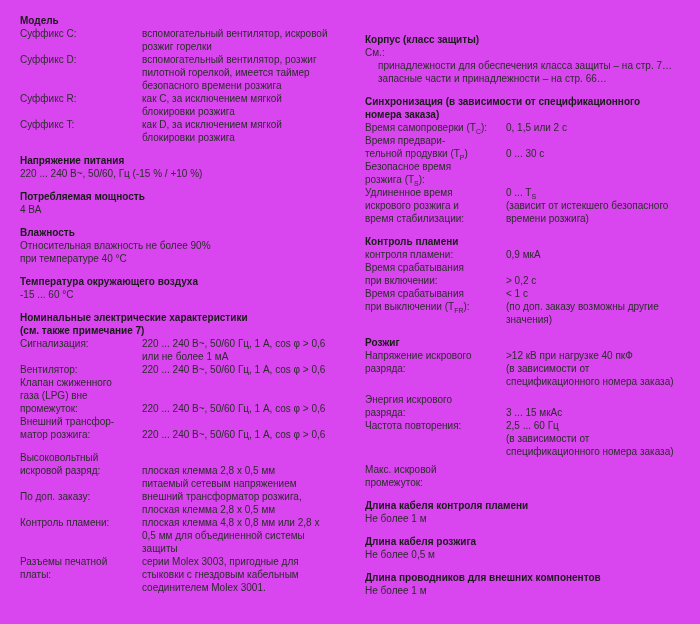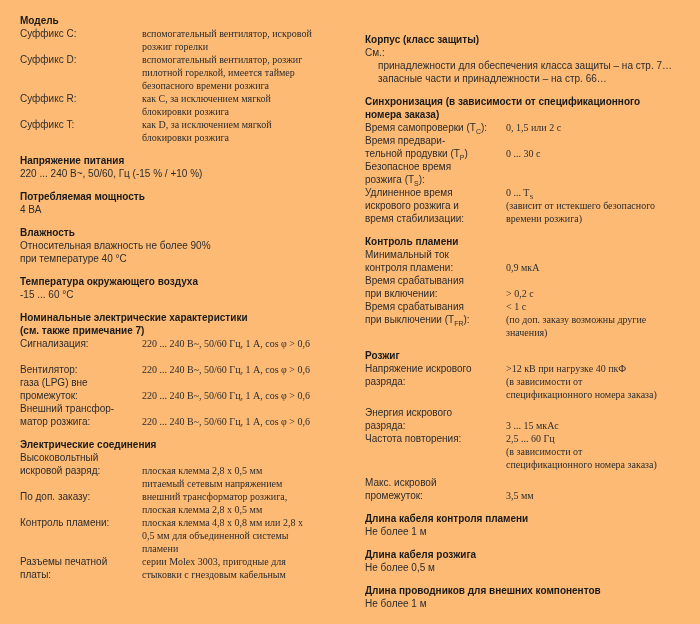--- a/index.html
+++ b/index.html
@@ -1,30 +1,30 @@
 <!DOCTYPE html>
 <html><head>
 <meta charset="utf-8">
 <style>
   html,body{margin:0;padding:0;background:#ffffff;}
   .page{
-    position:relative;width:700px;height:624px;background:#fdba74;
+    position:relative;width:700px;height:624px;background:#d946ef;
     font-family:"Liberation Sans", sans-serif;
     font-size:10px;line-height:13px;color:#2d2d2d;overflow:hidden;
   }
   .col{position:absolute;}
   .col-left{left:20px;top:14px;width:340px;}
   .col-right{left:365px;top:33px;width:330px;}
   .line{white-space:nowrap;min-height:13px;}
   .line.h{font-weight:bold;color:#1a1a1a;}
   .line.lv{display:flex;}
   .line.pi{padding-left:13px;}
   .col-left  .cl{flex:0 0 122px;}
   .col-right .cl{flex:0 0 141px;}
-  .cv{flex:1 1 auto;white-space:nowrap;font-family:Liberation Serif, serif;}
+  .cv{flex:1 1 auto;white-space:nowrap;}
   .gap{height:10px;}
   .gapsm{height:5px;}
   sub{font-size:7px;line-height:0;vertical-align:sub;}
 </style>
 </head>
 <body>
 
 <div class="page">
   <div class="col col-left" id="col-left">
       <div class="line h">Модель</div>
@@ -79,43 +79,47 @@
       <div class="line p">-15 ... 60 °C</div>
       <div class="gap"></div>
       <div class="line h">Номинальные электрические характеристики</div>
       <div class="line h">(см. также примечание 7)</div>
       <div class="line lv">
         <span class="cl">Сигнализация:</span>
         <span class="cv">220 ... 240 В~, 50/60 Гц, 1 А, cos φ &gt; 0,6</span>
       </div>
       <div class="line lv">
         <span class="cl"></span>
+        <span class="cv">или не более 1 мА</span>
       </div>
       <div class="line lv">
         <span class="cl">Вентилятор:</span>
         <span class="cv">220 ... 240 В~, 50/60 Гц, 1 А, cos φ &gt; 0,6</span>
       </div>
       <div class="line lv">
+        <span class="cl">Клапан сжиженного</span>
+        <span class="cv"></span>
+      </div>
+      <div class="line lv">
         <span class="cl">газа (LPG) вне</span>
         <span class="cv"></span>
       </div>
       <div class="line lv">
         <span class="cl">промежуток:</span>
         <span class="cv">220 ... 240 В~, 50/60 Гц, 1 А, cos φ &gt; 0,6</span>
       </div>
       <div class="line lv">
         <span class="cl">Внешний трансфор-</span>
         <span class="cv"></span>
       </div>
       <div class="line lv">
         <span class="cl">матор розжига:</span>
         <span class="cv">220 ... 240 В~, 50/60 Гц, 1 А, cos φ &gt; 0,6</span>
       </div>
       <div class="gap"></div>
-      <div class="line h">Электрические соединения</div>
       <div class="line p">Высоковольтный</div>
       <div class="line lv">
         <span class="cl">искровой разряд:</span>
         <span class="cv">плоская клемма 2,8 x 0,5 мм</span>
       </div>
       <div class="line lv">
         <span class="cl"></span>
         <span class="cv">питаемый сетевым напряжением</span>
       </div>
       <div class="line lv">
@@ -129,32 +133,33 @@
       <div class="line lv">
         <span class="cl">Контроль пламени:</span>
         <span class="cv">плоская клемма 4,8 x 0,8 мм или 2,8 x</span>
       </div>
       <div class="line lv">
         <span class="cl"></span>
         <span class="cv">0,5 мм для объединенной системы</span>
       </div>
       <div class="line lv">
         <span class="cl"></span>
-        <span class="cv">пламени</span>
+        <span class="cv">защиты</span>
       </div>
       <div class="line lv">
         <span class="cl">Разъемы печатной</span>
         <span class="cv">серии Molex 3003, пригодные для</span>
       </div>
       <div class="line lv">
         <span class="cl">платы:</span>
         <span class="cv">стыковки с гнездовым кабельным</span>
       </div>
       <div class="line lv">
         <span class="cl"></span>
+        <span class="cv">соединителем Molex 3001.</span>
       </div>
     </div>
   <div class="col col-right" id="col-right">
       <div class="line h">Корпус (класс защиты)</div>
       <div class="line p">См.:</div>
       <div class="line pi">принадлежности для обеспечения класса защиты – на стр. 7…</div>
       <div class="line pi">запасные части и принадлежности – на стр. 66…</div>
       <div class="gap"></div>
       <div class="line h">Синхронизация (в зависимости от спецификационного</div>
       <div class="line h">номера заказа)</div>
@@ -184,21 +189,20 @@
       <div class="line lv">
         <span class="cl">искрового розжига и</span>
         <span class="cv">(зависит от истекшего безопасного</span>
       </div>
       <div class="line lv">
         <span class="cl">время стабилизации:</span>
         <span class="cv">времени розжига)</span>
       </div>
       <div class="gap"></div>
       <div class="line h">Контроль пламени</div>
-      <div class="line p">Минимальный ток</div>
       <div class="line lv">
         <span class="cl">контроля пламени:</span>
         <span class="cv">0,9 мкА</span>
       </div>
       <div class="line p">Время срабатывания</div>
       <div class="line lv">
         <span class="cl">при включении:</span>
         <span class="cv">&gt; 0,2 с</span>
       </div>
       <div class="line lv">
@@ -242,21 +246,20 @@
         <span class="cv">(в зависимости от</span>
       </div>
       <div class="line lv">
         <span class="cl"></span>
         <span class="cv">спецификационного номера заказа)</span>
       </div>
       <div class="gapsm"></div>
       <div class="line p">Макс. искровой</div>
       <div class="line lv">
         <span class="cl">промежуток:</span>
-        <span class="cv">3,5 мм</span>
       </div>
       <div class="gap"></div>
       <div class="line h">Длина кабеля контроля пламени</div>
       <div class="line p">Не более 1 м</div>
       <div class="gap"></div>
       <div class="line h">Длина кабеля розжига</div>
       <div class="line p">Не более 0,5 м</div>
       <div class="gap"></div>
       <div class="line h">Длина проводников для внешних компонентов</div>
       <div class="line p">Не более 1 м</div>

